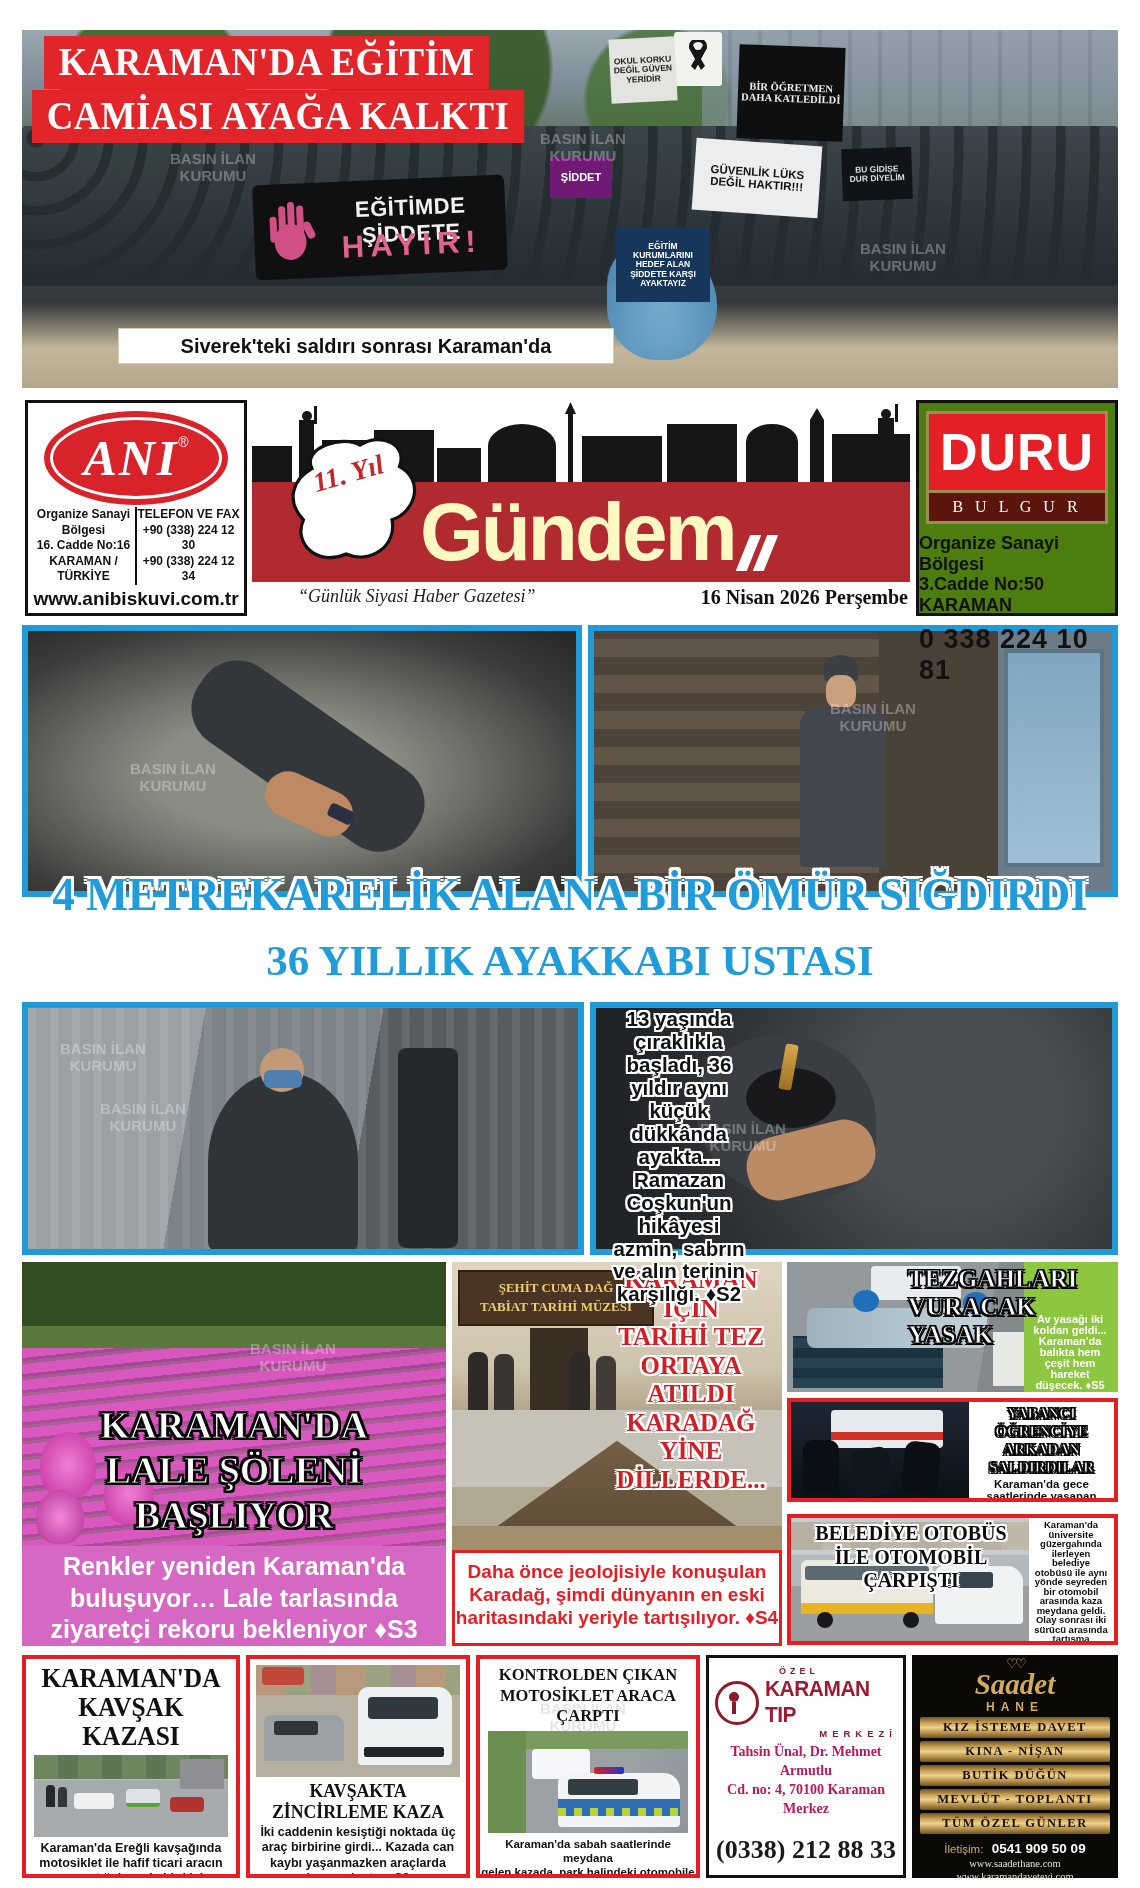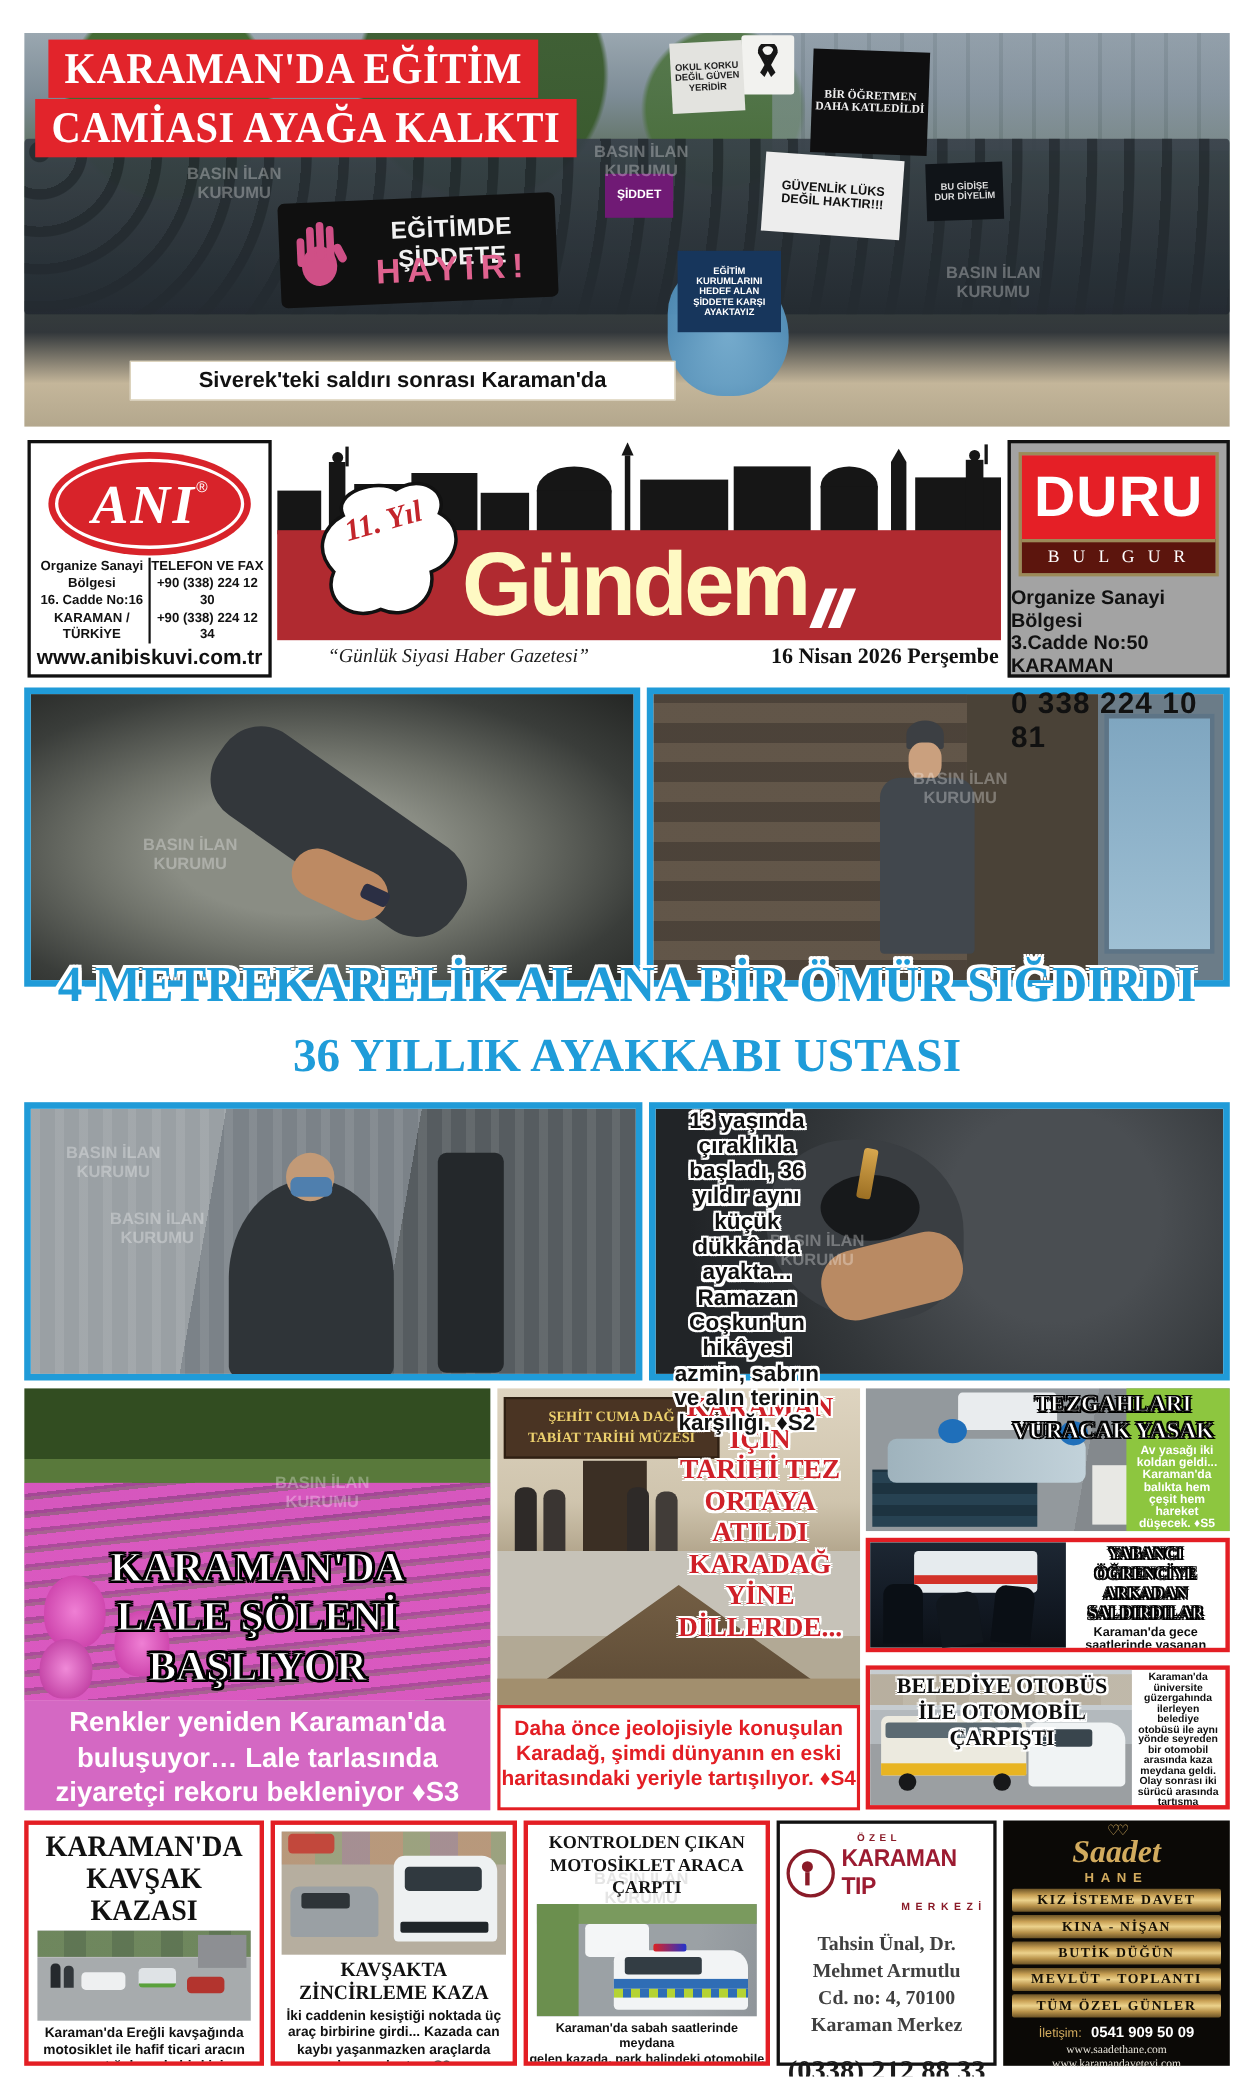--- a/index.html
+++ b/index.html
@@ -159,21 +159,21 @@
     <svg class="abs" style="left:28px;top:24px;z-index:4;" width="160" height="160" viewBox="0 0 150 150">
       <path d="M30,40 C20,20 60,8 75,18 C95,5 120,18 112,38 C135,50 128,80 105,88 C110,112 85,130 62,120 C35,132 12,110 22,88 C5,70 12,50 30,40 Z" fill="#fff" stroke="#111" stroke-width="3"></path>
       <text x="34" y="62" transform="rotate(-16 34 62)" fill="#c3252b" font-family="Liberation Serif, serif" font-style="italic" font-weight="bold" font-size="26">11. Yıl</text>
     </svg>
     <div class="abs" style="left:46px;top:184px;">
       <span class="serif" style="font-style:italic;font-size:18px;color:#1d1d1d;">“Günlük Siyasi Haber Gazetesi”</span>
     </div>
     <div class="abs serif" style="right:2px;top:184px;font-weight:bold;font-size:20px;color:#111;">16 Nisan 2026 Perşembe</div>
   </section>
 
-  <section class="abs" style="left:916px;top:400px;width:202px;height:216px;border:3px solid #111;box-sizing:border-box;background:#a3a3a3;z-index:3;display:flex;flex-direction:column;align-items:center;">
+  <section class="abs" style="left:916px;top:400px;width:202px;height:216px;border:3px solid #111;box-sizing:border-box;background:#4d7c0f;z-index:3;display:flex;flex-direction:column;align-items:center;">
     <div style="margin-top:8px;width:176px;border:3px solid #9c8a58;">
       <div style="height:76px;background:#e51f26;display:flex;align-items:center;justify-content:center;">
         <span style="color:#fff;font-weight:bold;font-size:52px;letter-spacing:1px;">DURU</span>
       </div>
       <div class="serif" style="height:28px;background:#5c150d;border-top:3px solid #9c8a58;display:flex;align-items:center;justify-content:center;color:#fff;font-size:16px;letter-spacing:4px;">B U L G U R</div>
     </div>
     <div style="font-weight:bold;font-size:18px;margin-top:9px;line-height:1.15;">Organize Sanayi Bölgesi</div>
     <div style="font-weight:bold;font-size:18px;line-height:1.15;">3.Cadde No:50 KARAMAN</div>
     <div style="font-weight:bold;font-size:27px;letter-spacing:1px;margin-top:8px;">0 338 224 10 81</div>
   </section>
@@ -265,21 +265,21 @@
   <section class="abs" style="left:787px;top:1262px;width:331px;height:130px;z-index:1;overflow:hidden;">
     <div class="abs" style="inset:0;background:linear-gradient(100deg,#93999d 0 60%,#84898d 60%);">
       <div class="abs" style="left:84px;top:4px;width:90px;height:34px;background:#e9ecee;border-radius:4px;"></div>
       <div class="abs" style="left:6px;bottom:4px;width:150px;height:52px;background:repeating-linear-gradient(0deg,#274252 0 10px,#1d3340 10px 20px);"></div>
       <div class="abs" style="left:20px;top:46px;width:180px;height:40px;background:linear-gradient(90deg,#9fb3bd,#c2d2da);border-radius:8px;"></div>
       <div class="abs" style="left:66px;top:28px;width:26px;height:22px;background:#1f6fba;border-radius:50%;"></div>
       <div class="abs" style="left:176px;top:30px;width:26px;height:22px;background:#1f6fba;border-radius:50%;"></div>
       <div class="abs" style="left:206px;bottom:6px;width:56px;height:54px;background:#e8e8e4;"></div>
     </div>
     <div class="abs" style="right:0;top:0;width:94px;height:100%;background:#8dc63f;"></div>
-    <div class="abs ml serif halo-b-sm" style="right:2px;top:3px;width:208px;text-align:center;color:#fff;font-weight:bold;font-size:21px;line-height:1.12;z-index:3;">TEZGAHLARI
+    <div class="abs ml serif halo-b-sm" style="right:2px;top:3px;width:208px;color:#fff;font-weight:bold;font-size:25px;line-height:1.12;z-index:3;">TEZGAHLARI
 VURACAK YASAK</div>
     <div class="abs ml bodytxt" style="right:2px;top:52px;width:92px;color:#fff;font-size:11px;line-height:1.0;z-index:3;">Av yasağı iki
 koldan geldi...
 Karaman'da
 balıkta hem
 çeşit hem
 hareket
 düşecek. ♦S5</div>
   </section>
 
@@ -394,21 +394,21 @@
       <div style="width:38px;height:38px;border-radius:50%;border:3px solid #8a1b28;position:relative;flex:none;">
         <div class="abs" style="left:11px;top:8px;width:10px;height:10px;background:#8a1b28;border-radius:50%;"></div>
         <div class="abs" style="left:14px;top:18px;width:4px;height:12px;background:#8a1b28;"></div>
       </div>
       <div style="margin-left:6px;flex:1;">
         <div style="font-size:9px;letter-spacing:4px;font-weight:bold;color:#8a1b28;margin-left:14px;">ÖZEL</div>
         <div style="font-size:22px;font-weight:bold;color:#9c1b31;letter-spacing:-.5px;transform:scaleX(.95);transform-origin:left;">KARAMAN TIP</div>
         <div style="font-size:9.5px;letter-spacing:5px;font-weight:bold;color:#8a1b28;text-align:right;">MERKEZİ</div>
       </div>
     </div>
-    <div class="ml serif bodytxt" style="font-size:18px;line-height:1.35;margin-top:16px;color:#404040;">Tahsin Ünal, Dr. Mehmet Armutlu
+    <div class="ml serif bodytxt" style="font-size:14px;line-height:1.35;margin-top:4px;color:#be185d;">Tahsin Ünal, Dr. Mehmet Armutlu
 Cd. no: 4, 70100 Karaman Merkez</div>
     <div class="serif" style="text-align:center;font-weight:bold;font-size:26px;margin-top:16px;color:#1a1a1a;">(0338) 212 88 33</div>
   </section>
 
   <section class="abs" style="left:912px;top:1655px;width:206px;height:223px;background:#0b0906;z-index:1;text-align:center;box-sizing:border-box;padding-top:2px;">
     <div style="color:#d2ab5e;font-size:13px;letter-spacing:-3px;line-height:1;">♡♡</div>
     <div class="serif" style="color:#d2ab5e;font-style:italic;font-weight:bold;font-size:29px;line-height:1;">Saadet</div>
     <div style="color:#d2ab5e;font-size:12px;letter-spacing:6px;font-weight:bold;margin-top:1px;">HANE</div>
     <div class="goldbar">KIZ İSTEME DAVET</div>
     <div class="goldbar">KINA - NİŞAN</div>

